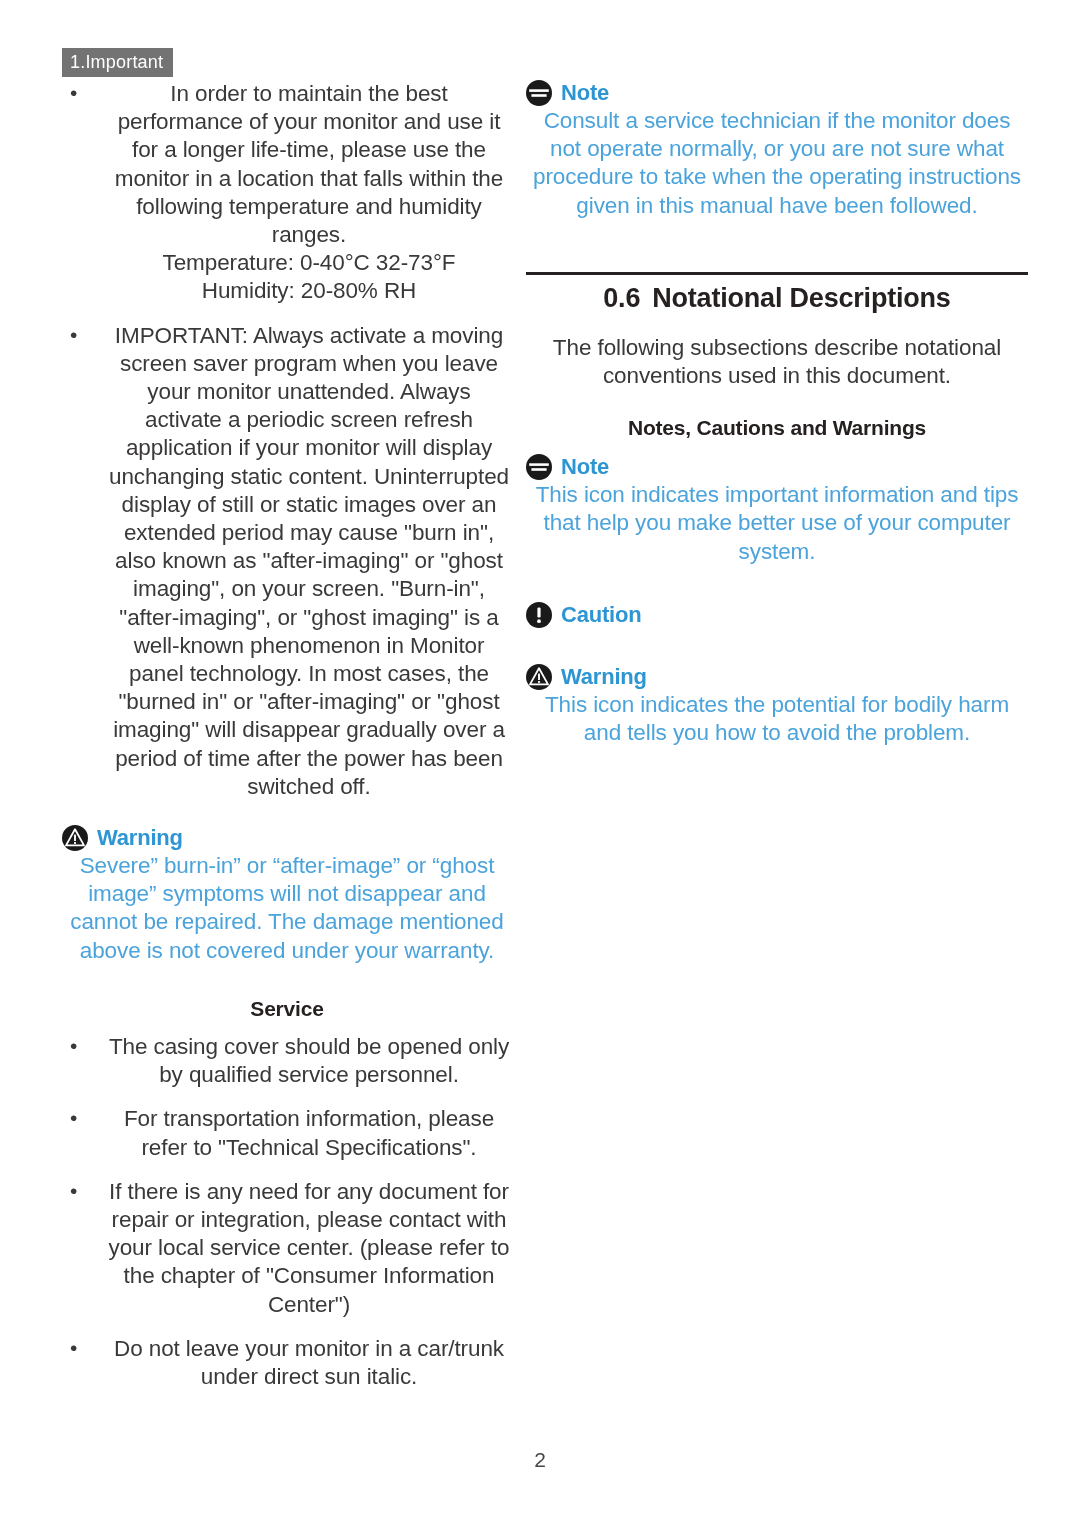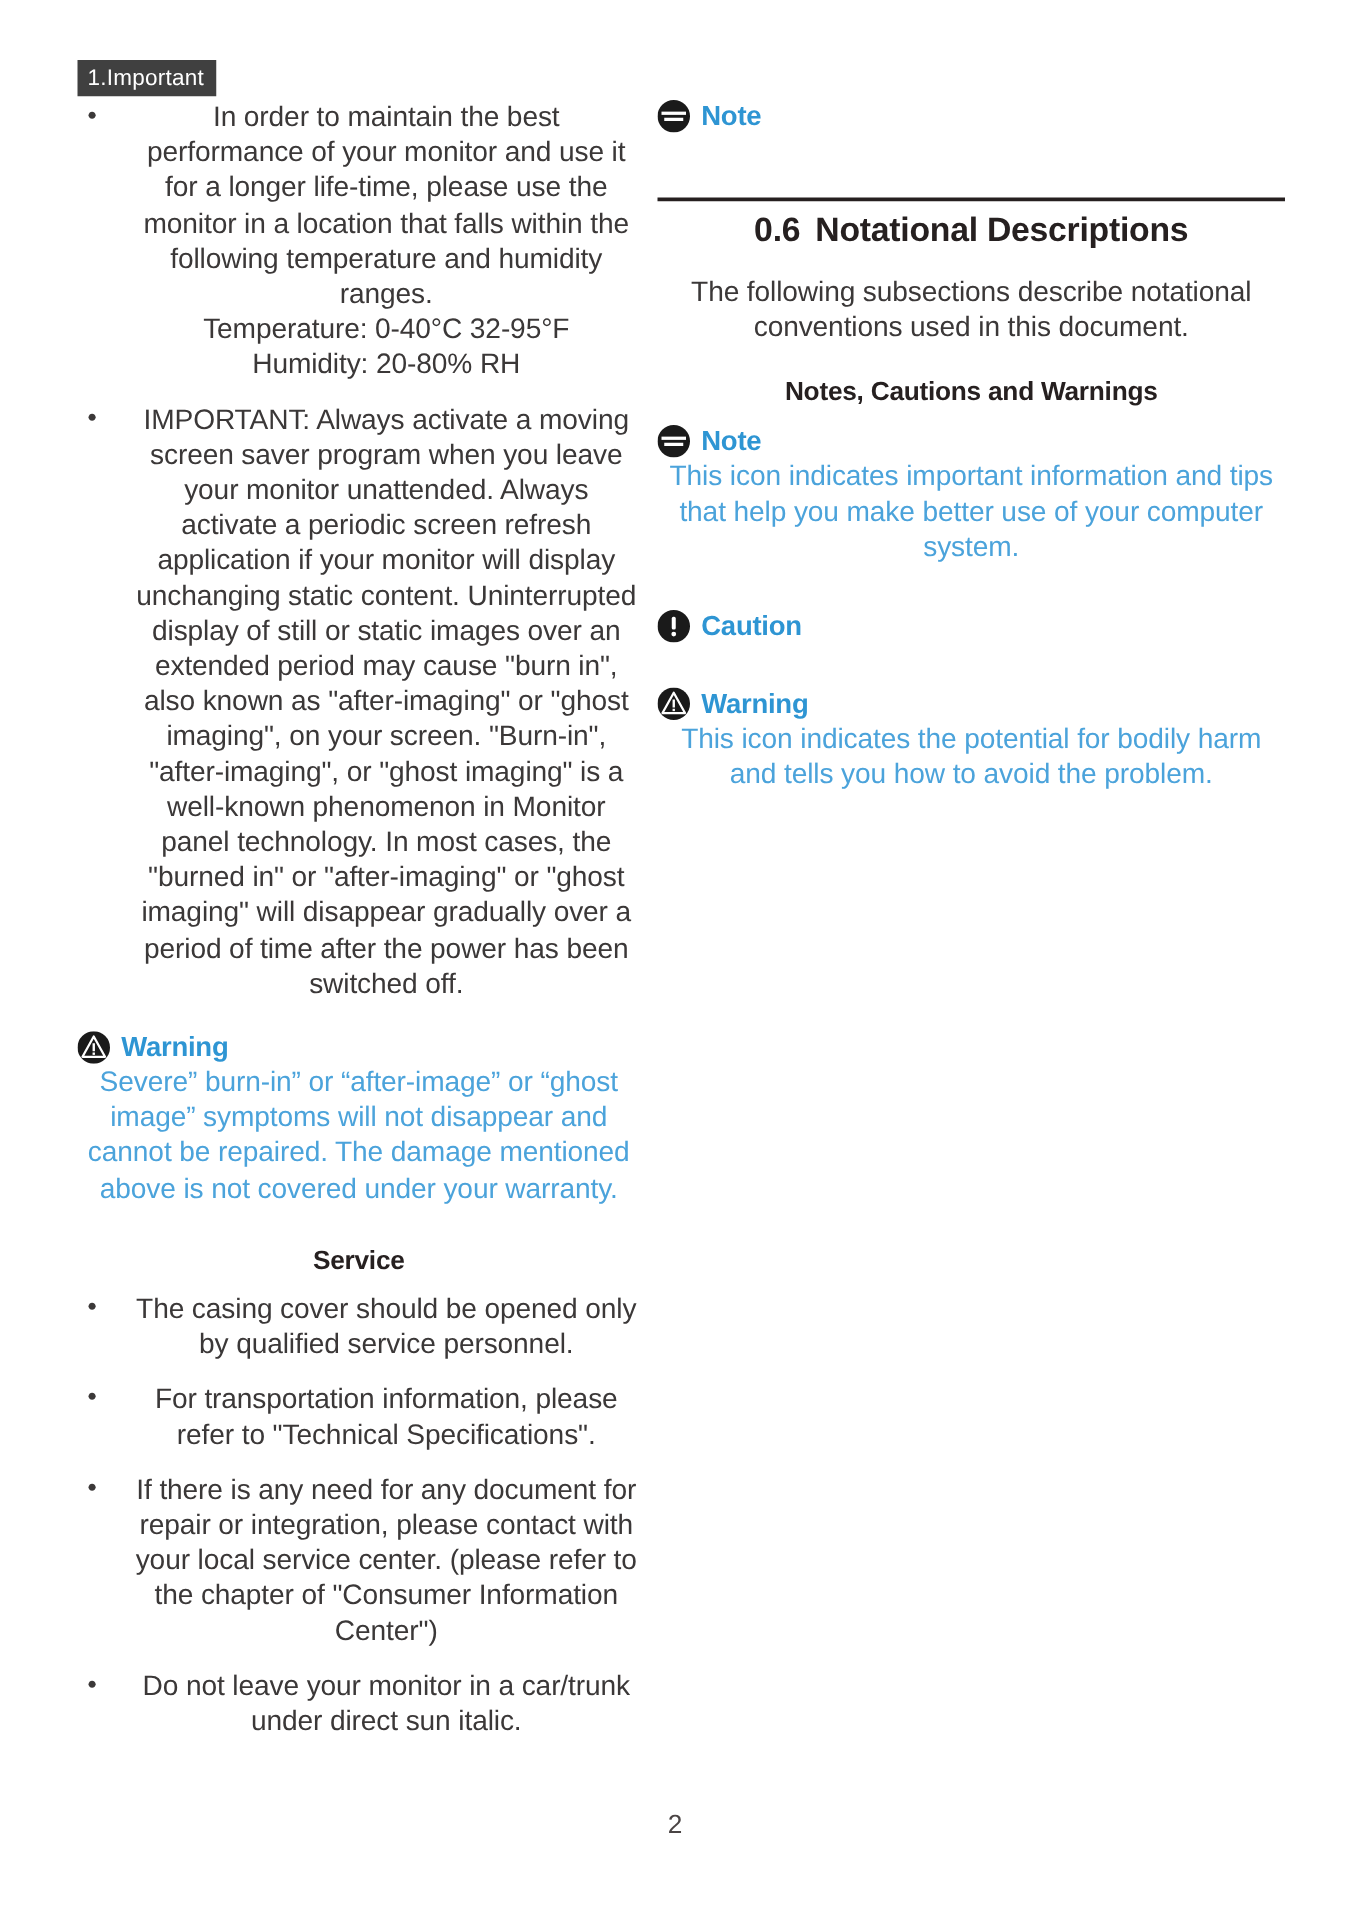--- a/index.html
+++ b/index.html
@@ -18,21 +18,21 @@
   .page {
     position: relative;
     width: 1080px;
     height: 1529px;
     box-sizing: border-box;
   }
   .chapter-badge {
     position: absolute;
     left: 62px;
     top: 48px;
-    background: #404040;
+    background: #737373;
     color: #ffffff;
     font-size: 18px;
     line-height: 26px;
     padding: 1px 10px 2px 8px;
     letter-spacing: 0.2px;
     font-family: "Liberation Sans", sans-serif;
   }
   .columns {
     position: absolute;
     left: 0;
@@ -182,21 +182,21 @@
 
   <div class="chapter-badge">1.Important</div>
 
   <div class="columns">
 
     <div class="col col-left">
 
       <ul class="bullet-list">
         <li class="bullet-item">
           <span>In order to maintain the best performance of your monitor and use it for a longer life-time, please use the monitor in a location that falls within the following temperature and humidity ranges.</span>
-          <span class="bullet-sub">Temperature: 0-40°C 32-95°F</span>
+          <span class="bullet-sub">Temperature: 0-40°C 32-73°F</span>
           <span class="bullet-sub">Humidity: 20-80% RH</span>
         </li>
         <li class="bullet-item">
           <span>IMPORTANT: Always activate a moving screen saver program when you leave your monitor unattended. Always activate a periodic screen refresh application if your monitor will display unchanging static content. Uninterrupted display of still or static images over an extended period may cause "burn in", also known as "after-imaging" or "ghost imaging", on your screen. "Burn-in", "after-imaging", or "ghost imaging" is a well-known phenomenon in Monitor panel technology. In most cases, the "burned in" or "after-imaging" or "ghost imaging" will disappear gradually over a period of time after the power has been switched off.</span>
         </li>
       </ul>
 
       <div class="spacer-8"></div>
 
       <div class="callout">
@@ -233,20 +233,21 @@
         <div class="callout-head">
           <span class="icon">
             <svg viewBox="0 0 26 26" width="26" height="26">
               <circle cx="13" cy="13" r="13" fill="#1a1a1a"></circle>
               <rect x="3.2" y="9.3" width="19.6" height="2.6" fill="#ffffff"></rect>
               <rect x="5.4" y="14.2" width="15.2" height="2.6" fill="#ffffff"></rect>
             </svg>
           </span>
           <span class="callout-title">Note</span>
         </div>
+        <p class="callout-body">Consult a service technician if the monitor does not operate normally, or you are not sure what procedure to take when the operating instructions given in this manual have been followed.</p>
       </div>
 
       <div class="spacer-26"></div>
 
       <hr class="section-rule">
 
       <div class="section-heading">
         <span class="num">0.6</span><span>Notational Descriptions</span>
       </div>
 

